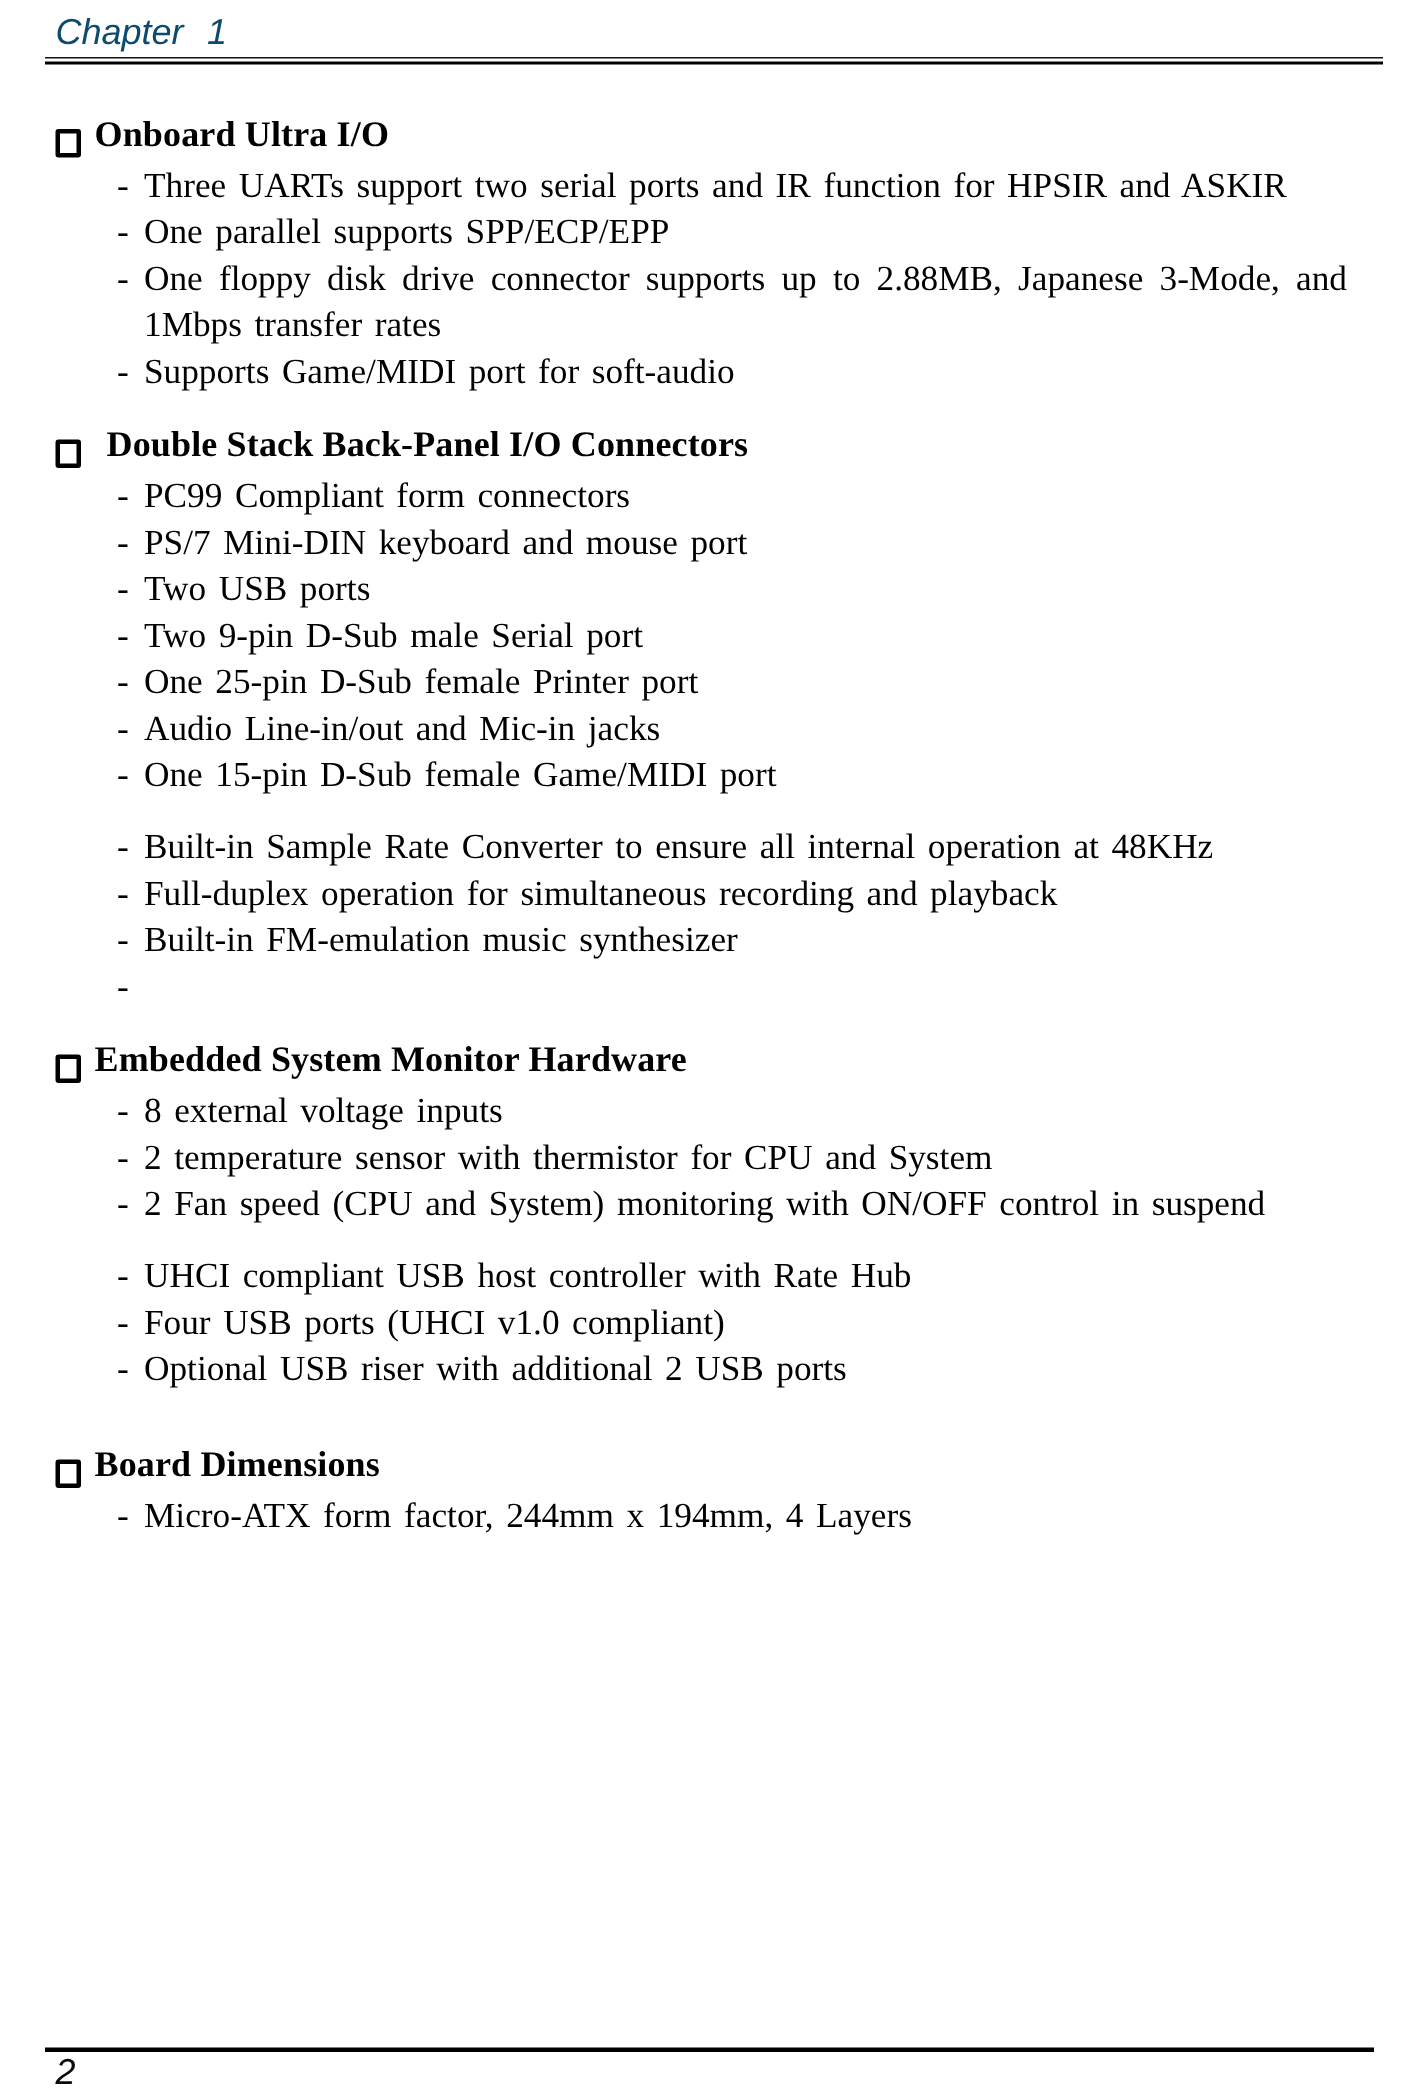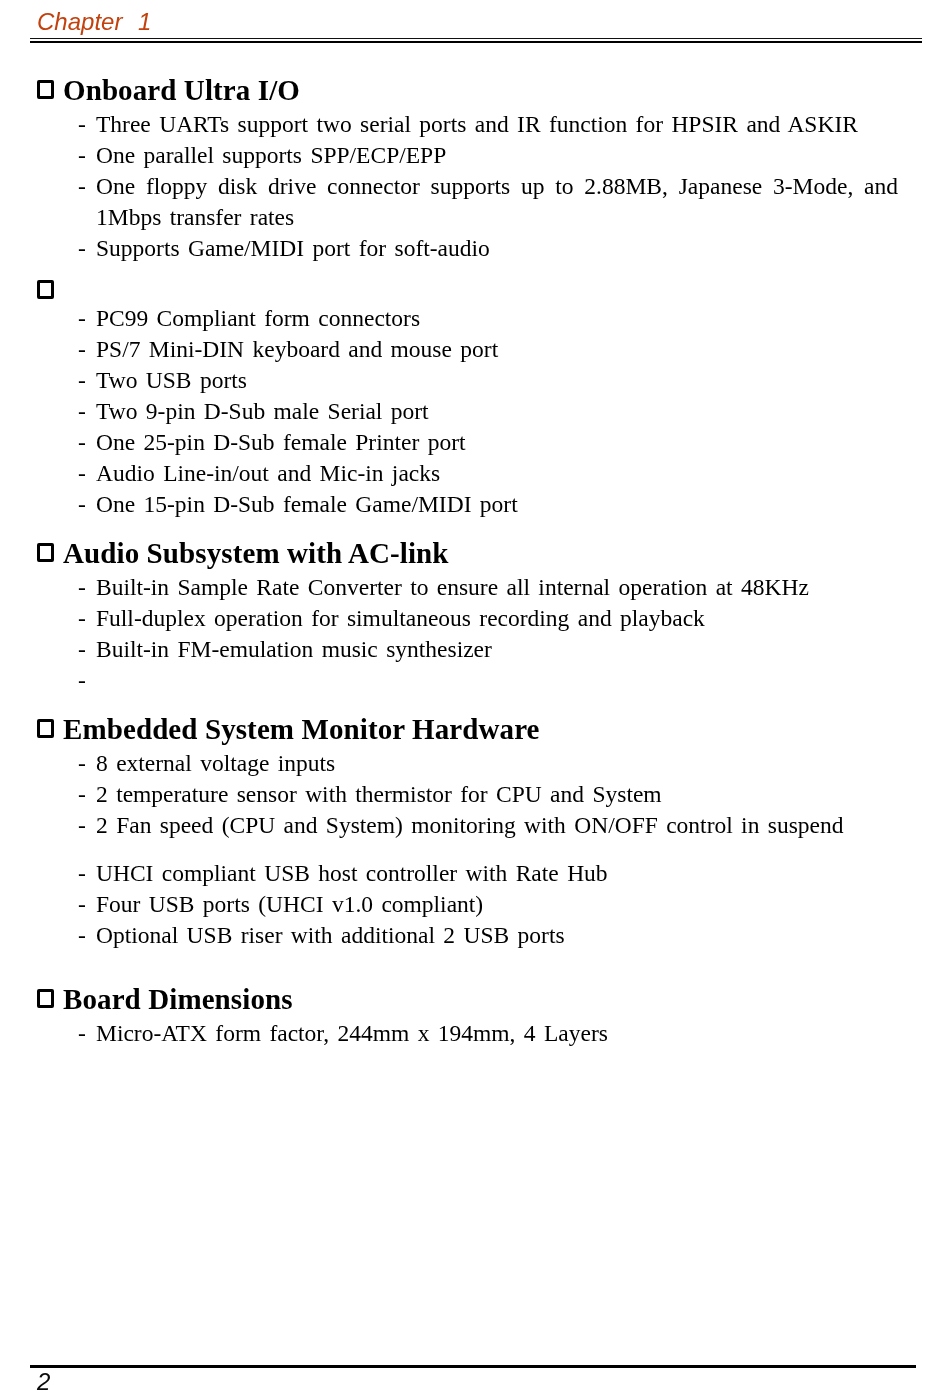--- a/index.html
+++ b/index.html
@@ -15,40 +15,40 @@
 
   
   .header { padding: 8px 28px 0 30px; }
   .header-text {
     font-family: "Liberation Sans", "DejaVu Sans", sans-serif;
     font-style: italic;
     font-size: 24px;
     line-height: 28px;
     word-spacing: 9px;
     padding-left: 7px;
-    color: #c2410c;
+    color: #0c4a6e;
   }
   .header-rule {
     margin-top: 2px;
     height: 2px;
     border-top: 1px solid #111;
     border-bottom: 2px solid #000;
   }
 
   
   main { padding: 31px 30px 0 37px; }
 
   section { margin-bottom: 17px; }
   section.gap-lg { margin-top: 32px; }
 
   .sec-heading {
     display: flex;
-    align-items: center;
+    align-items: flex-end;
     font-weight: bold;
-    font-size: 29px;
+    font-size: 24px;
     line-height: 32px;
     letter-spacing: 0.1px;
   }
   .cbox {
     display: inline-block;
     width: 11px;
     height: 13px;
     border: 3.5px solid #000;
     border-radius: 2px;
     background: #fff;
@@ -120,20 +120,21 @@
         <div class="item">
           <span class="dash">-</span>
           <span class="itext">Supports Game/MIDI port for soft-audio</span>
         </div>
       </div>
     </section>
 
     <section>
       <div class="sec-heading indent-sm">
         <span class="cbox"></span>
+        <span class="sec-title">Double Stack Back-Panel I/O Connectors</span>
       </div>
       <div class="items">
         <div class="item">
           <span class="dash">-</span>
           <span class="itext">PC99 Compliant form connectors</span>
         </div>
         <div class="item">
           <span class="dash">-</span>
           <span class="itext">PS/7 Mini-DIN keyboard and mouse port</span>
         </div>
@@ -154,24 +155,20 @@
           <span class="itext">Audio Line-in/out and Mic-in jacks</span>
         </div>
         <div class="item">
           <span class="dash">-</span>
           <span class="itext">One 15-pin D-Sub female Game/MIDI port</span>
         </div>
       </div>
     </section>
 
     <section>
-      <div class="sec-heading">
-        <span class="cbox"></span>
-        <span class="sec-title">Audio Subsystem with AC-link</span>
-      </div>
       <div class="items">
         <div class="item">
           <span class="dash">-</span>
           <span class="itext">Built-in Sample Rate Converter to ensure all internal operation at 48KHz</span>
         </div>
         <div class="item">
           <span class="dash">-</span>
           <span class="itext">Full-duplex operation for simultaneous recording and playback</span>
         </div>
         <div class="item">

